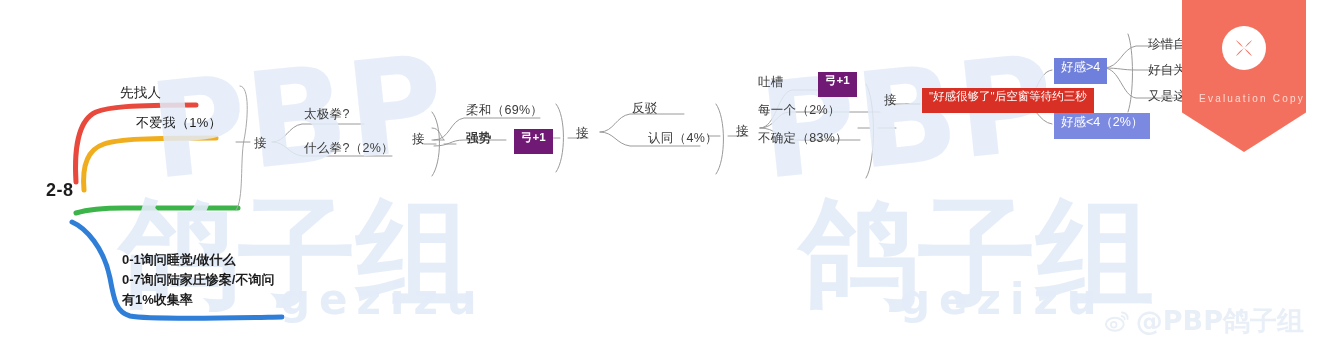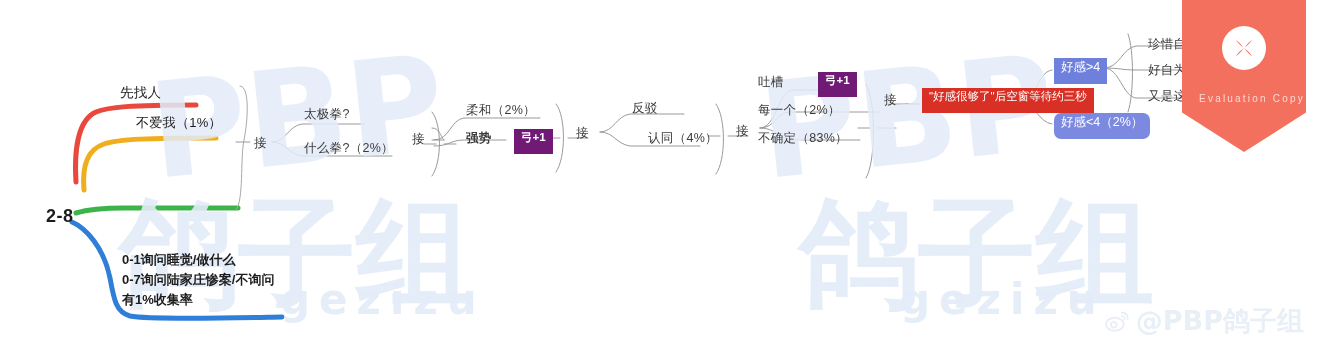--- a/index.html
+++ b/index.html
@@ -113,52 +113,52 @@
   <div class="wm wm-txt" id="wm-a">PBP</div>
   <div class="wm wm-txt" id="wm-b">PBP</div>
   <div class="wm wm-txt" id="wm-c">鸽子组</div>
   <div class="wm wm-txt" id="wm-d">鸽子组</div>
   <div class="wm wm-txt" id="wm-e">gezizu</div>
   <div class="wm wm-txt" id="wm-f">gezizu</div>
 </div>
 
 <div class="lyr" style="z-index:2;">
 
-  <div class="root" style="left:46px;top:206px;">2-8</div>
+  <div class="root" style="left:46px;top:180px;">2-8</div>
 
   <div class="node" style="left:120px;top:84px;font-size:13.5px;color:#1c1c1c;">先找人</div>
   <div class="node" style="left:136px;top:114px;font-size:13px;color:#1c1c1c;">不爱我（1%）</div>
   <div class="multi" style="left:122px;top:250px;font-size:13px;">0-1询问睡觉/做什么
 0-7询问陆家庄惨案/不询问
 有1%收集率</div>
 
   <div class="joint" style="left:254px;top:135px;">接</div>
   <div class="joint" style="left:412px;top:131px;">接</div>
   <div class="joint" style="left:576px;top:125px;">接</div>
   <div class="joint" style="left:736px;top:123px;">接</div>
   <div class="joint" style="left:884px;top:92px;">接</div>
 
   <div class="node" style="left:304px;top:106px;">太极拳?</div>
   <div class="node" style="left:304px;top:140px;">什么拳?（2%）</div>
 
-  <div class="node" style="left:466px;top:102px;">柔和（2%）</div>
+  <div class="node" style="left:466px;top:102px;">柔和（69%）</div>
   <div class="node" style="left:466px;top:130px;font-weight:bold;">强势</div>
   <div class="chip orange" style="left:514px;top:129px;">弓+1</div>
 
   <div class="node" style="left:632px;top:100px;">反驳</div>
   <div class="node" style="left:648px;top:130px;">认同（4%）</div>
 
   <div class="node" style="left:758px;top:74px;">吐槽</div>
   <div class="node" style="left:758px;top:102px;">每一个（2%）</div>
   <div class="node" style="left:758px;top:130px;">不确定（83%）</div>
   <div class="chip orange" style="left:818px;top:72px;">弓+1</div>
 
   <div class="chip red" style="left:922px;top:88px;">"好感很够了"后空窗等待约三秒</div>
   <div class="chip blue" style="left:1054px;top:58px;">好感&gt;4</div>
-  <div class="chip blue b2" style="left:1054px;top:113px;border-radius:7px;">好感&lt;4（2%）</div>
+  <div class="chip blue b2" style="left:1054px;top:113px;">好感&lt;4（2%）</div>
 
   <div class="node" style="left:1148px;top:36px;">珍惜自己（3%）</div>
   <div class="node" style="left:1148px;top:62px;">好自为之（2%）</div>
   <div class="node" style="left:1148px;top:88px;">又是这种笑（?%）</div>
   <div class="chip orange" style="left:1258px;top:84px;">弓+1</div>
 </div>
 
 <div id="ribbon" style="z-index:3;">
   <div class="xcircle"></div>
   <svg class="xmark" viewBox="0 0 32 32">

